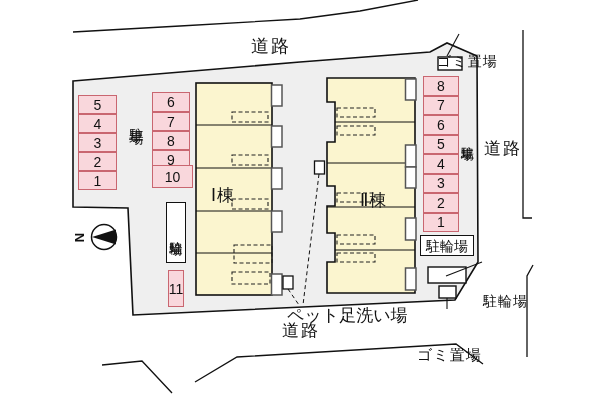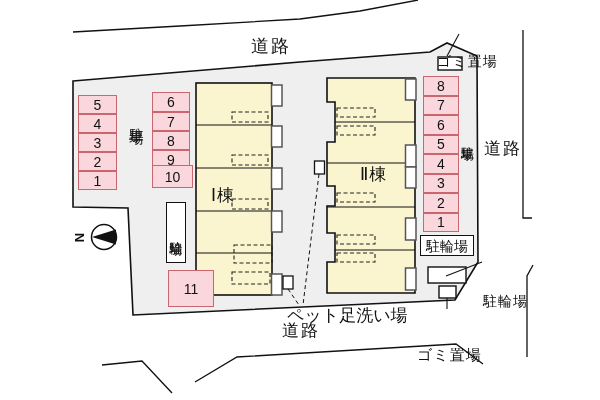--- a/index.html
+++ b/index.html
@@ -109,37 +109,37 @@
   <div class="lbl boxlbl vtext" style="left:166px;top:202px;width:20px;height:61px;font-size:13px;letter-spacing:1px;">駐輪場</div>
   <div class="lbl boxlbl" style="left:420px;top:235px;width:54px;height:21px;font-size:14px;">駐輪場</div>
   <div class="lbl lbl-mid" style="left:483px;top:258px;">駐輪場</div>
 
   <div class="lbl lbl-pet" style="left:287px;top:307px;">ペット足洗い場</div>
 
   <div class="lbl vtext" style="left:130px;top:116px;font-size:14px;">駐車場</div>
   <div class="lbl vtext" style="left:461px;top:136px;font-size:13px;letter-spacing:1px;">駐車場</div>
 
   <div class="lbl bldg-lbl" style="left:211px;top:179px;">Ⅰ棟</div>
-  <div class="lbl bldg-lbl" style="left:360px;top:158px;">Ⅱ棟</div>
+  <div class="lbl bldg-lbl" style="left:360px;top:184px;">Ⅱ棟</div>
 
   <div class="lbl north-n" style="left:75px;top:231px;">N</div>
 
   <div class="stall" style="left:78px;top:95px;width:39px;height:19px;">5</div>
   <div class="stall" style="left:78px;top:114px;width:39px;height:19px;">4</div>
   <div class="stall" style="left:78px;top:133px;width:39px;height:19px;">3</div>
   <div class="stall" style="left:78px;top:152px;width:39px;height:19px;">2</div>
   <div class="stall" style="left:78px;top:171px;width:39px;height:19px;">1</div>
 
   <div class="stall" style="left:152px;top:92px;width:38px;height:20px;">6</div>
   <div class="stall" style="left:152px;top:112px;width:38px;height:19px;">7</div>
   <div class="stall" style="left:152px;top:131px;width:38px;height:19px;">8</div>
   <div class="stall" style="left:152px;top:150px;width:38px;height:19px;">9</div>
   <div class="stall" style="left:152px;top:165px;width:41px;height:23px;">10</div>
 
-  <div class="stall" style="left:168px;top:270px;width:46px;height:37px;">11</div>
+  <div class="stall" style="left:168px;top:270px;width:16px;height:37px;">11</div>
 
   <div class="stall" style="left:423px;top:76px;width:36px;height:19.5px;">8</div>
   <div class="stall" style="left:423px;top:95.5px;width:36px;height:19.5px;">7</div>
   <div class="stall" style="left:423px;top:115px;width:36px;height:19.5px;">6</div>
   <div class="stall" style="left:423px;top:134.5px;width:36px;height:19.5px;">5</div>
   <div class="stall" style="left:423px;top:154px;width:36px;height:19.5px;">4</div>
   <div class="stall" style="left:423px;top:173.5px;width:36px;height:19.5px;">3</div>
   <div class="stall" style="left:423px;top:193px;width:36px;height:19.5px;">2</div>
   <div class="stall" style="left:423px;top:212.5px;width:36px;height:19.5px;">1</div>
 

